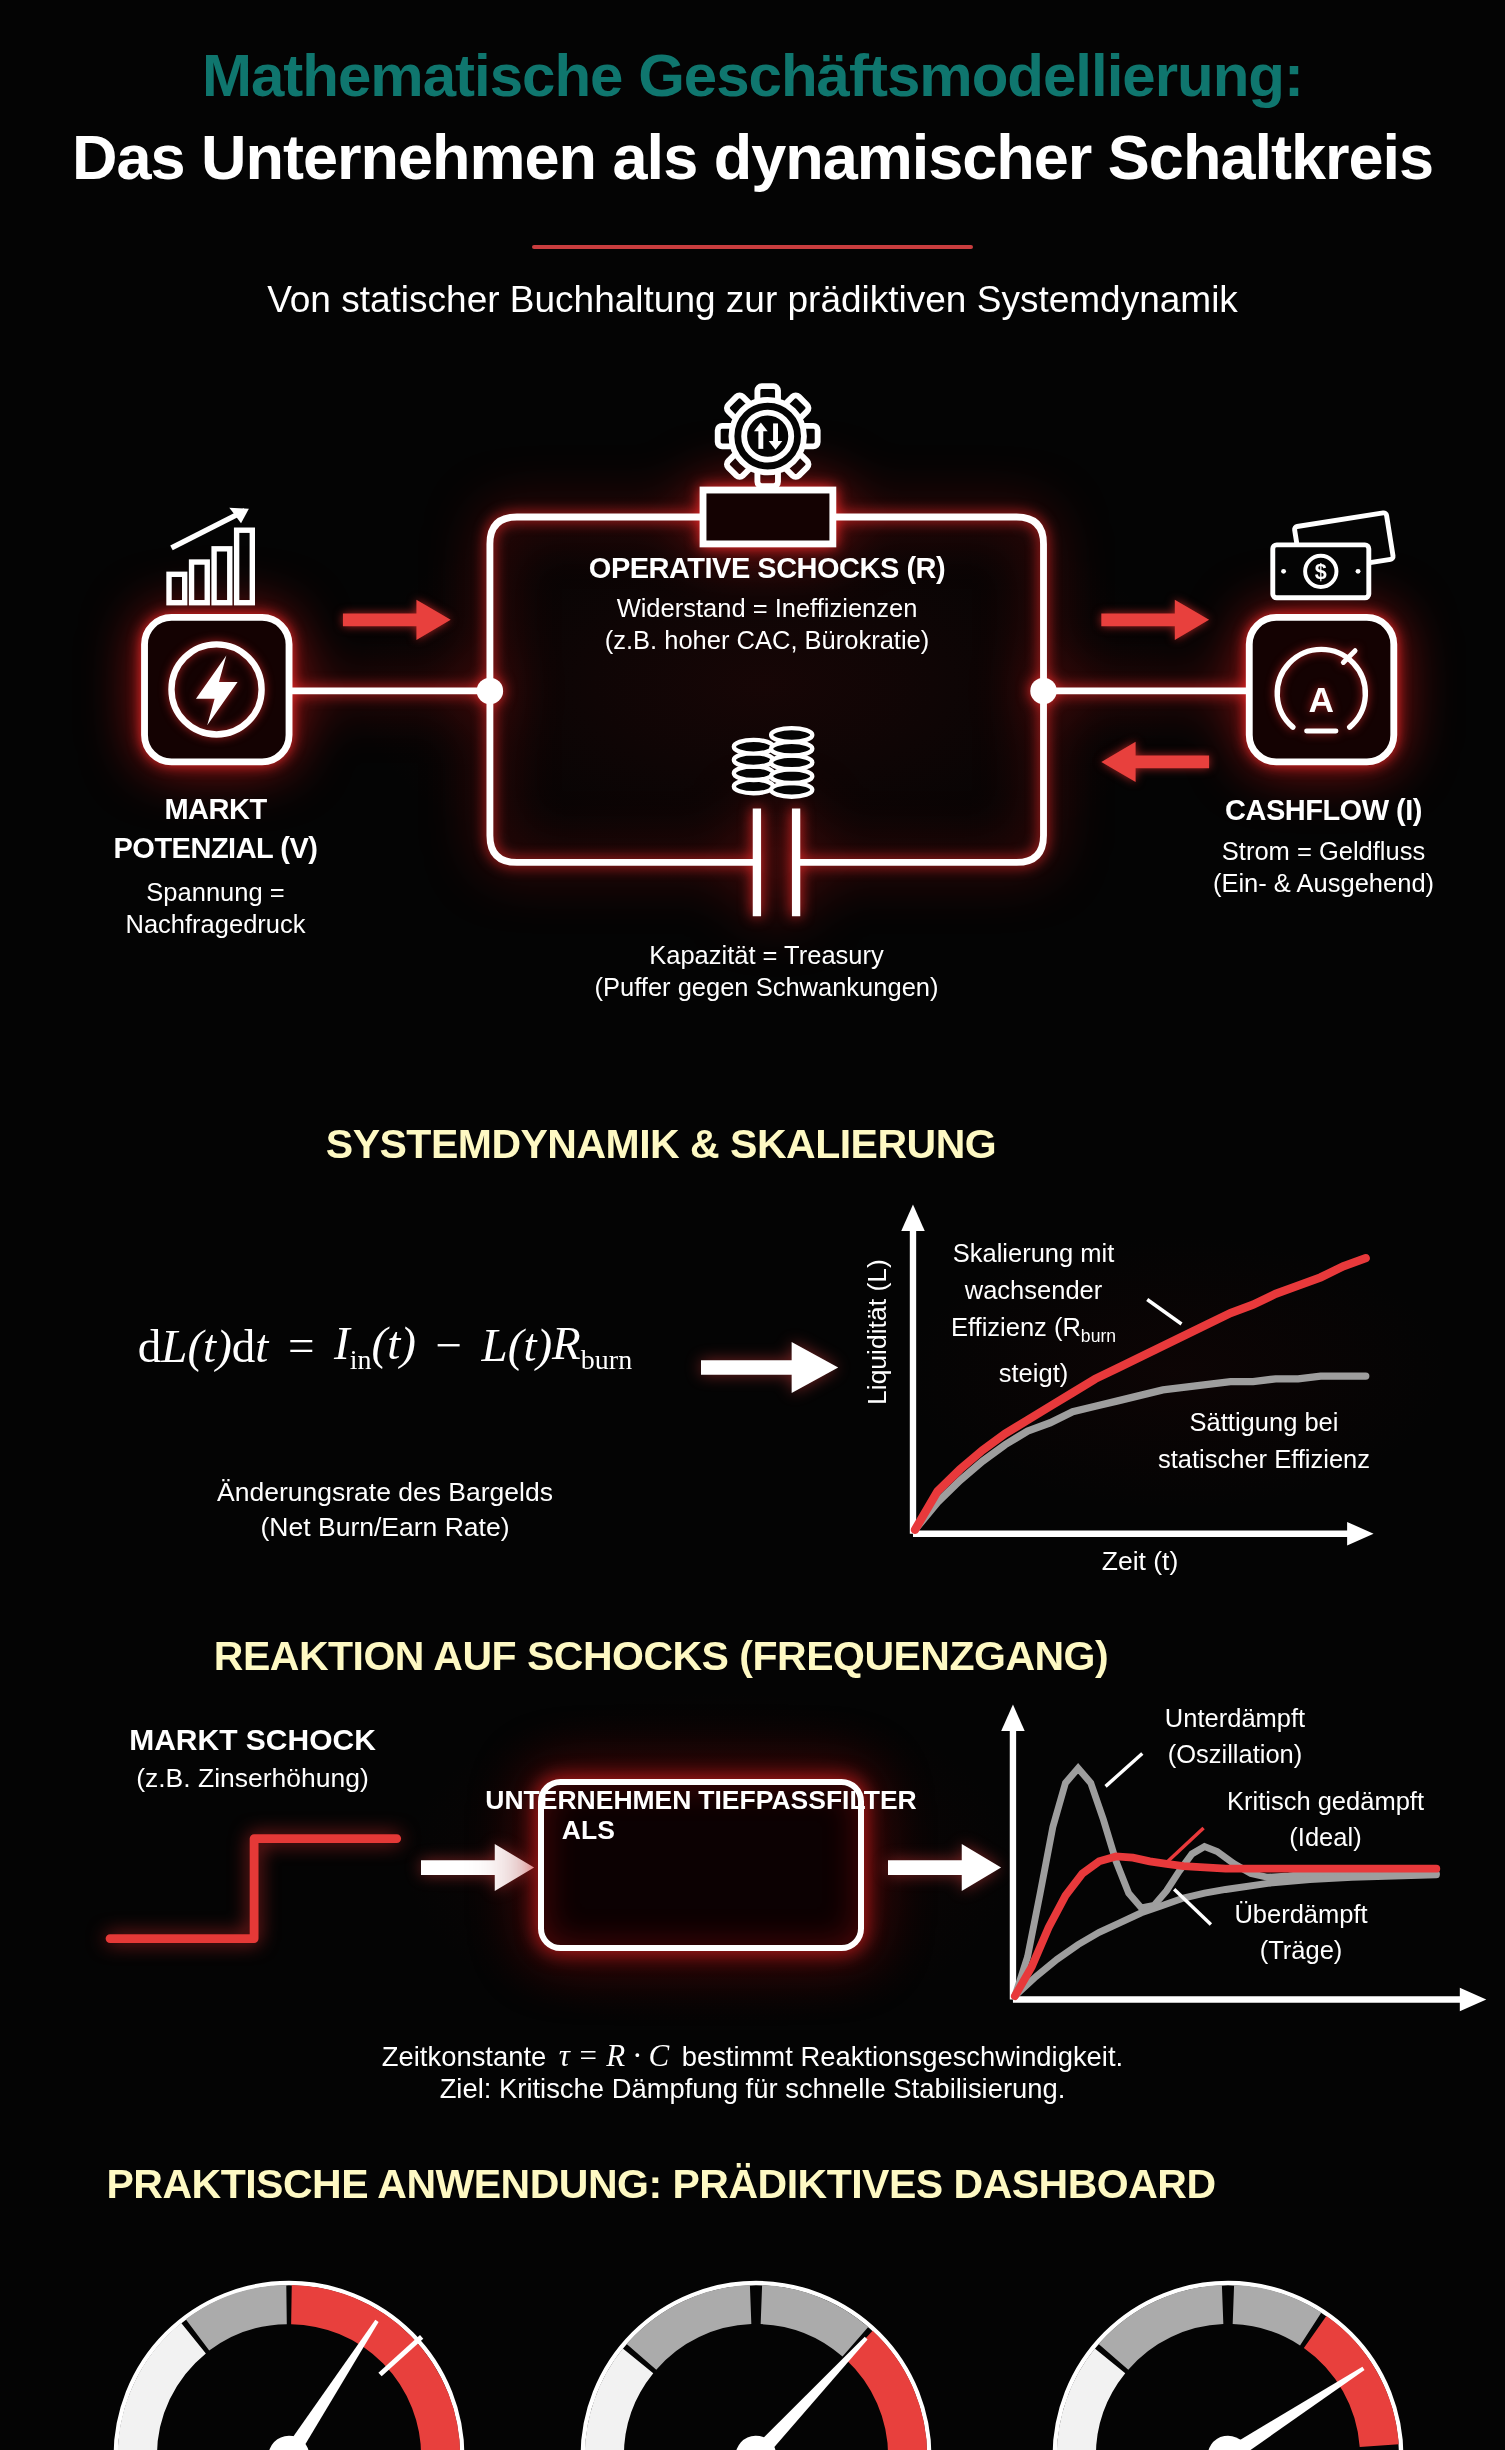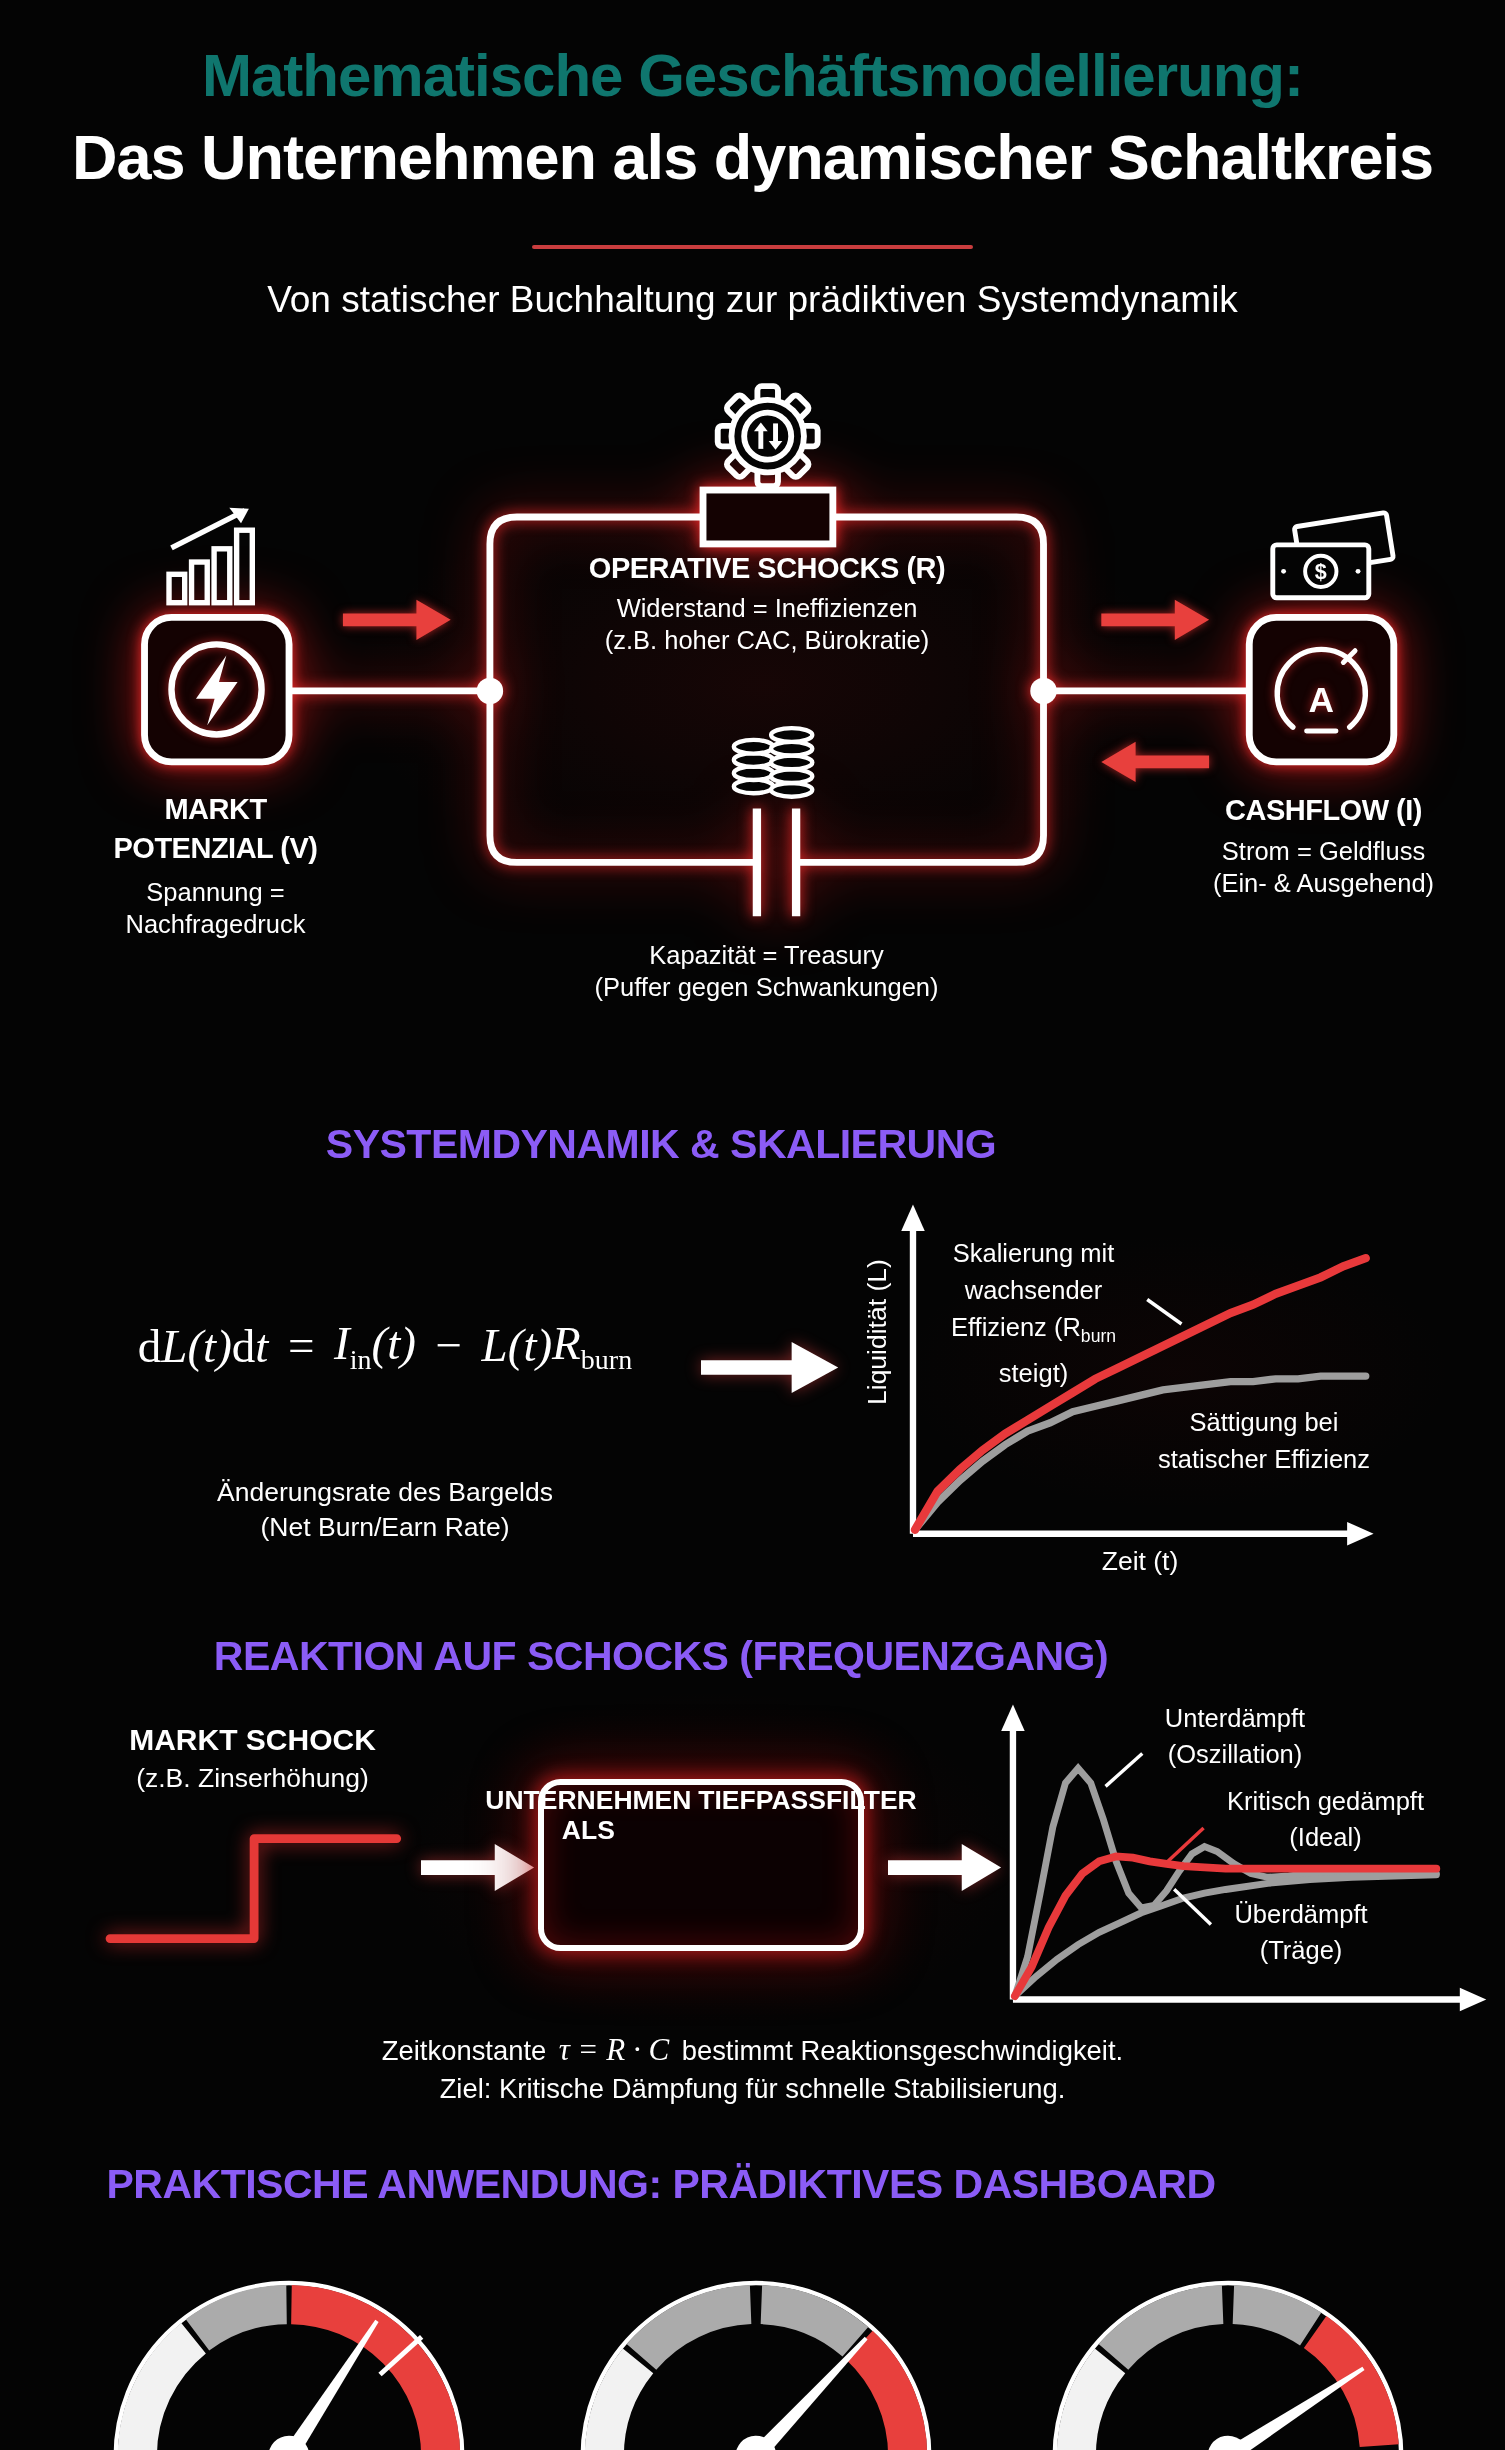--- a/index.html
+++ b/index.html
@@ -16,21 +16,21 @@
   .ctr{text-align:center;}
   .neon{filter:drop-shadow(0 0 14px rgba(255,45,45,.95)) drop-shadow(0 0 55px rgba(255,25,25,.55));}
   .neon-soft{filter:drop-shadow(0 0 9.8px rgba(255,50,50,.65));}
   .wglow{filter:drop-shadow(0 0 7.8px rgba(255,70,70,.45));}
   .serif-it{font-family:"Liberation Serif",serif;font-style:italic;}
   .serif-rm{font-family:"Liberation Serif",serif;font-style:normal;}
   .title-red{left:0;top:39px;width:1505px;font-size:60px;line-height:74px;font-weight:bold;color:#0f766e;letter-spacing:-1px;}
   .title-white{left:0;top:118px;width:1505px;font-size:63px;line-height:79px;font-weight:bold;letter-spacing:-1px;}
   .subtitle{left:0;top:275px;width:1505px;font-size:37px;line-height:49px;font-weight:400;}
   .divider{left:532px;top:245px;width:441px;height:4.4px;background:#c93d3e;border-radius:2.5px;}
-  .sec-h{width:1322px;font-size:41px;line-height:49px;font-weight:bold;color:#8b5cf6;letter-spacing:-0.5px;}
+  .sec-h{width:1322px;font-size:41px;line-height:49px;font-weight:bold;color:#fef9c3;letter-spacing:-0.5px;}
   .node-title{font-size:29px;line-height:38px;font-weight:bold;letter-spacing:-0.5px;}
   .node-sub{font-size:25.5px;line-height:32px;font-weight:400;}
   .ann{font-size:25.5px;line-height:37px;font-weight:400;}
   .axis-label{font-size:26.5px;font-weight:400;}
   .frac{display:inline-flex;flex-direction:row;align-items:center;vertical-align:middle;}
   .frac .bar{height:3.4px;background:#fff;width:100%;margin:5.9px 0;border-radius:1.5px;}
   .formula{font-size:47px;color:#fff;display:flex;align-items:center;justify-content:center;gap:19.6px;}
   .formula sub{font-size:28px;font-family:"Liberation Serif",serif;font-style:normal;}
   .cap{font-size:26.5px;line-height:34px;}
   .lpf-box{
@@ -260,21 +260,21 @@
 </div>
 <div class="abs ctr ann" style="left:1198px;top:1783px;width:255px;line-height:36px;">
   <div>Kritisch gedämpft</div>
   <div>(Ideal)</div>
 </div>
 <div class="abs ctr ann" style="left:1198px;top:1896px;width:206px;line-height:36px;">
   <div>Überdämpft</div>
   <div>(Träge)</div>
 </div>
 
-<div class="abs ctr" style="left:0;top:2033px;width:1505px;font-size:27.4px;line-height:34px;">
+<div class="abs ctr" style="left:0;top:2033px;width:1505px;font-size:27.4px;line-height:45px;">
   <span>Zeitkonstante</span>
   <span class="serif-it" style="font-size:31px;padding:0 4.9px;">τ = R · C</span>
   <span>bestimmt Reaktionsgeschwindigkeit.</span>
 </div>
 <div class="abs ctr" style="left:0;top:2071px;width:1505px;font-size:27.4px;line-height:35px;">Ziel: Kritische Dämpfung für schnelle Stabilisierung.</div>
 
 <div class="abs ctr sec-h" style="top:2160px;">PRAKTISCHE ANWENDUNG: PRÄDIKTIVES DASHBOARD</div>
 
 <svg class="abs" style="left:103px;top:2274px;" width="372" height="206" viewBox="0 0 760 420">
   <path d="M26,372 A354,354 0 0 1 734,372" stroke="#fff" stroke-width="9" fill="none"></path>

